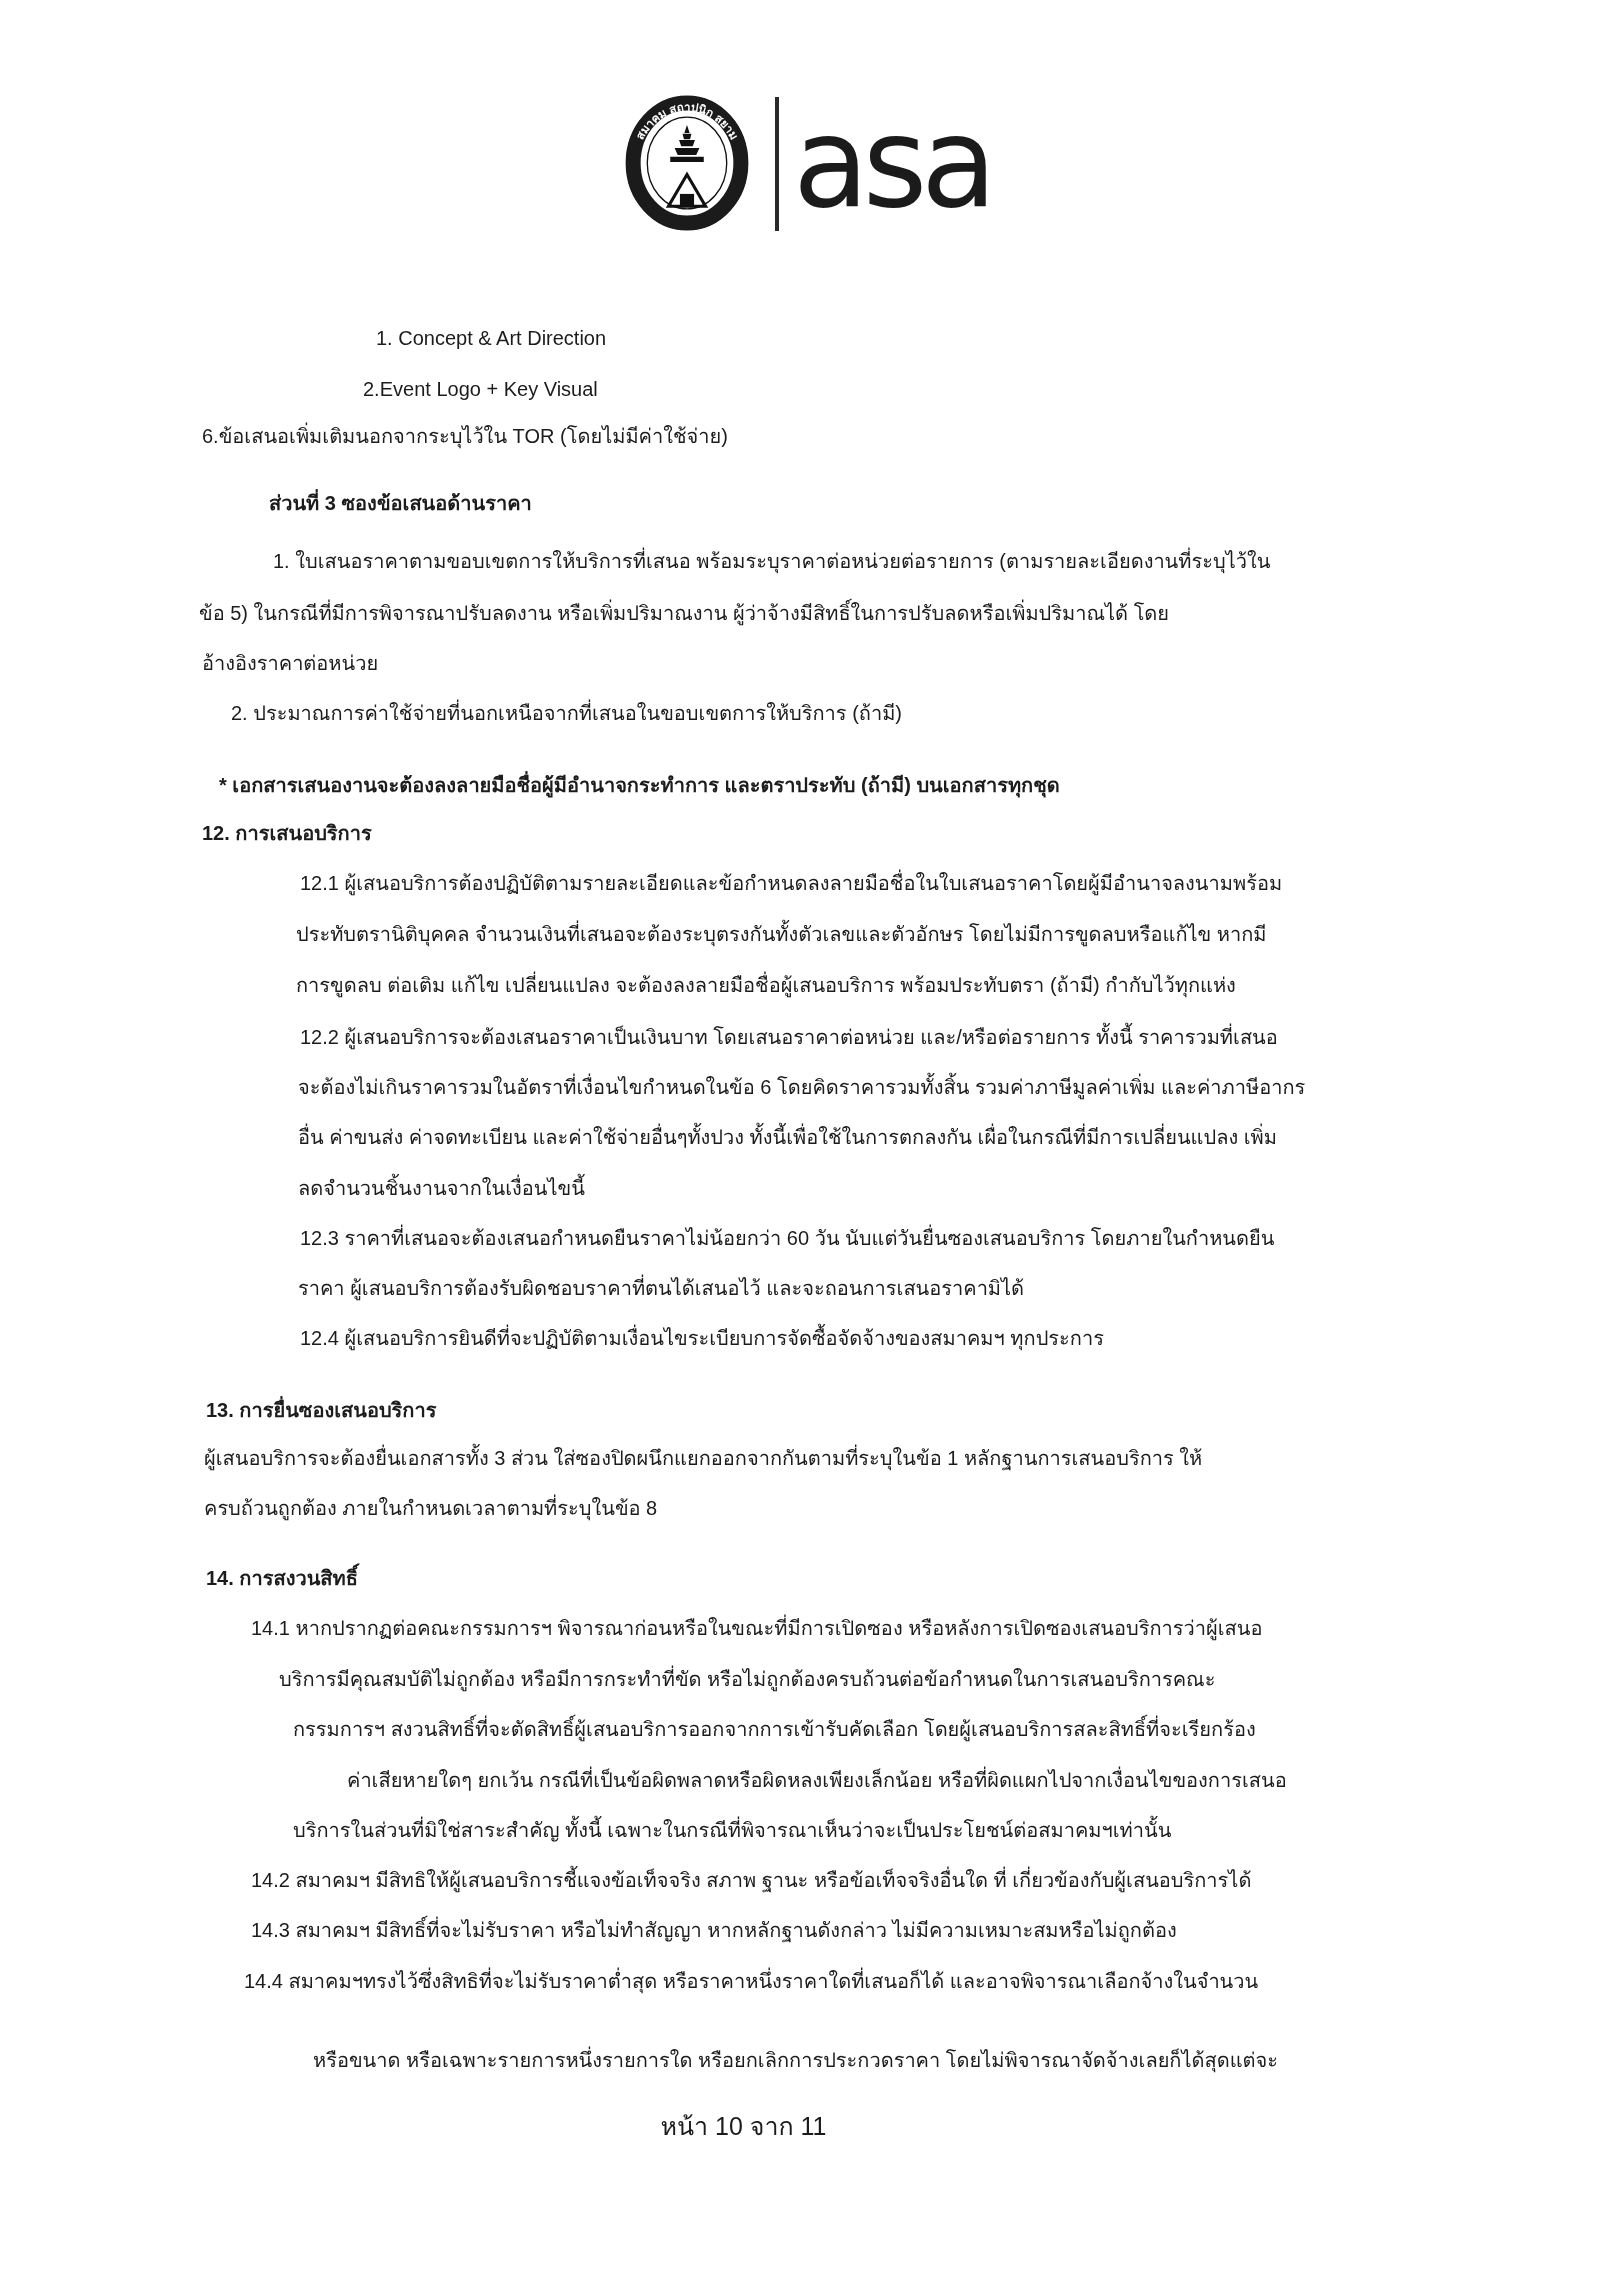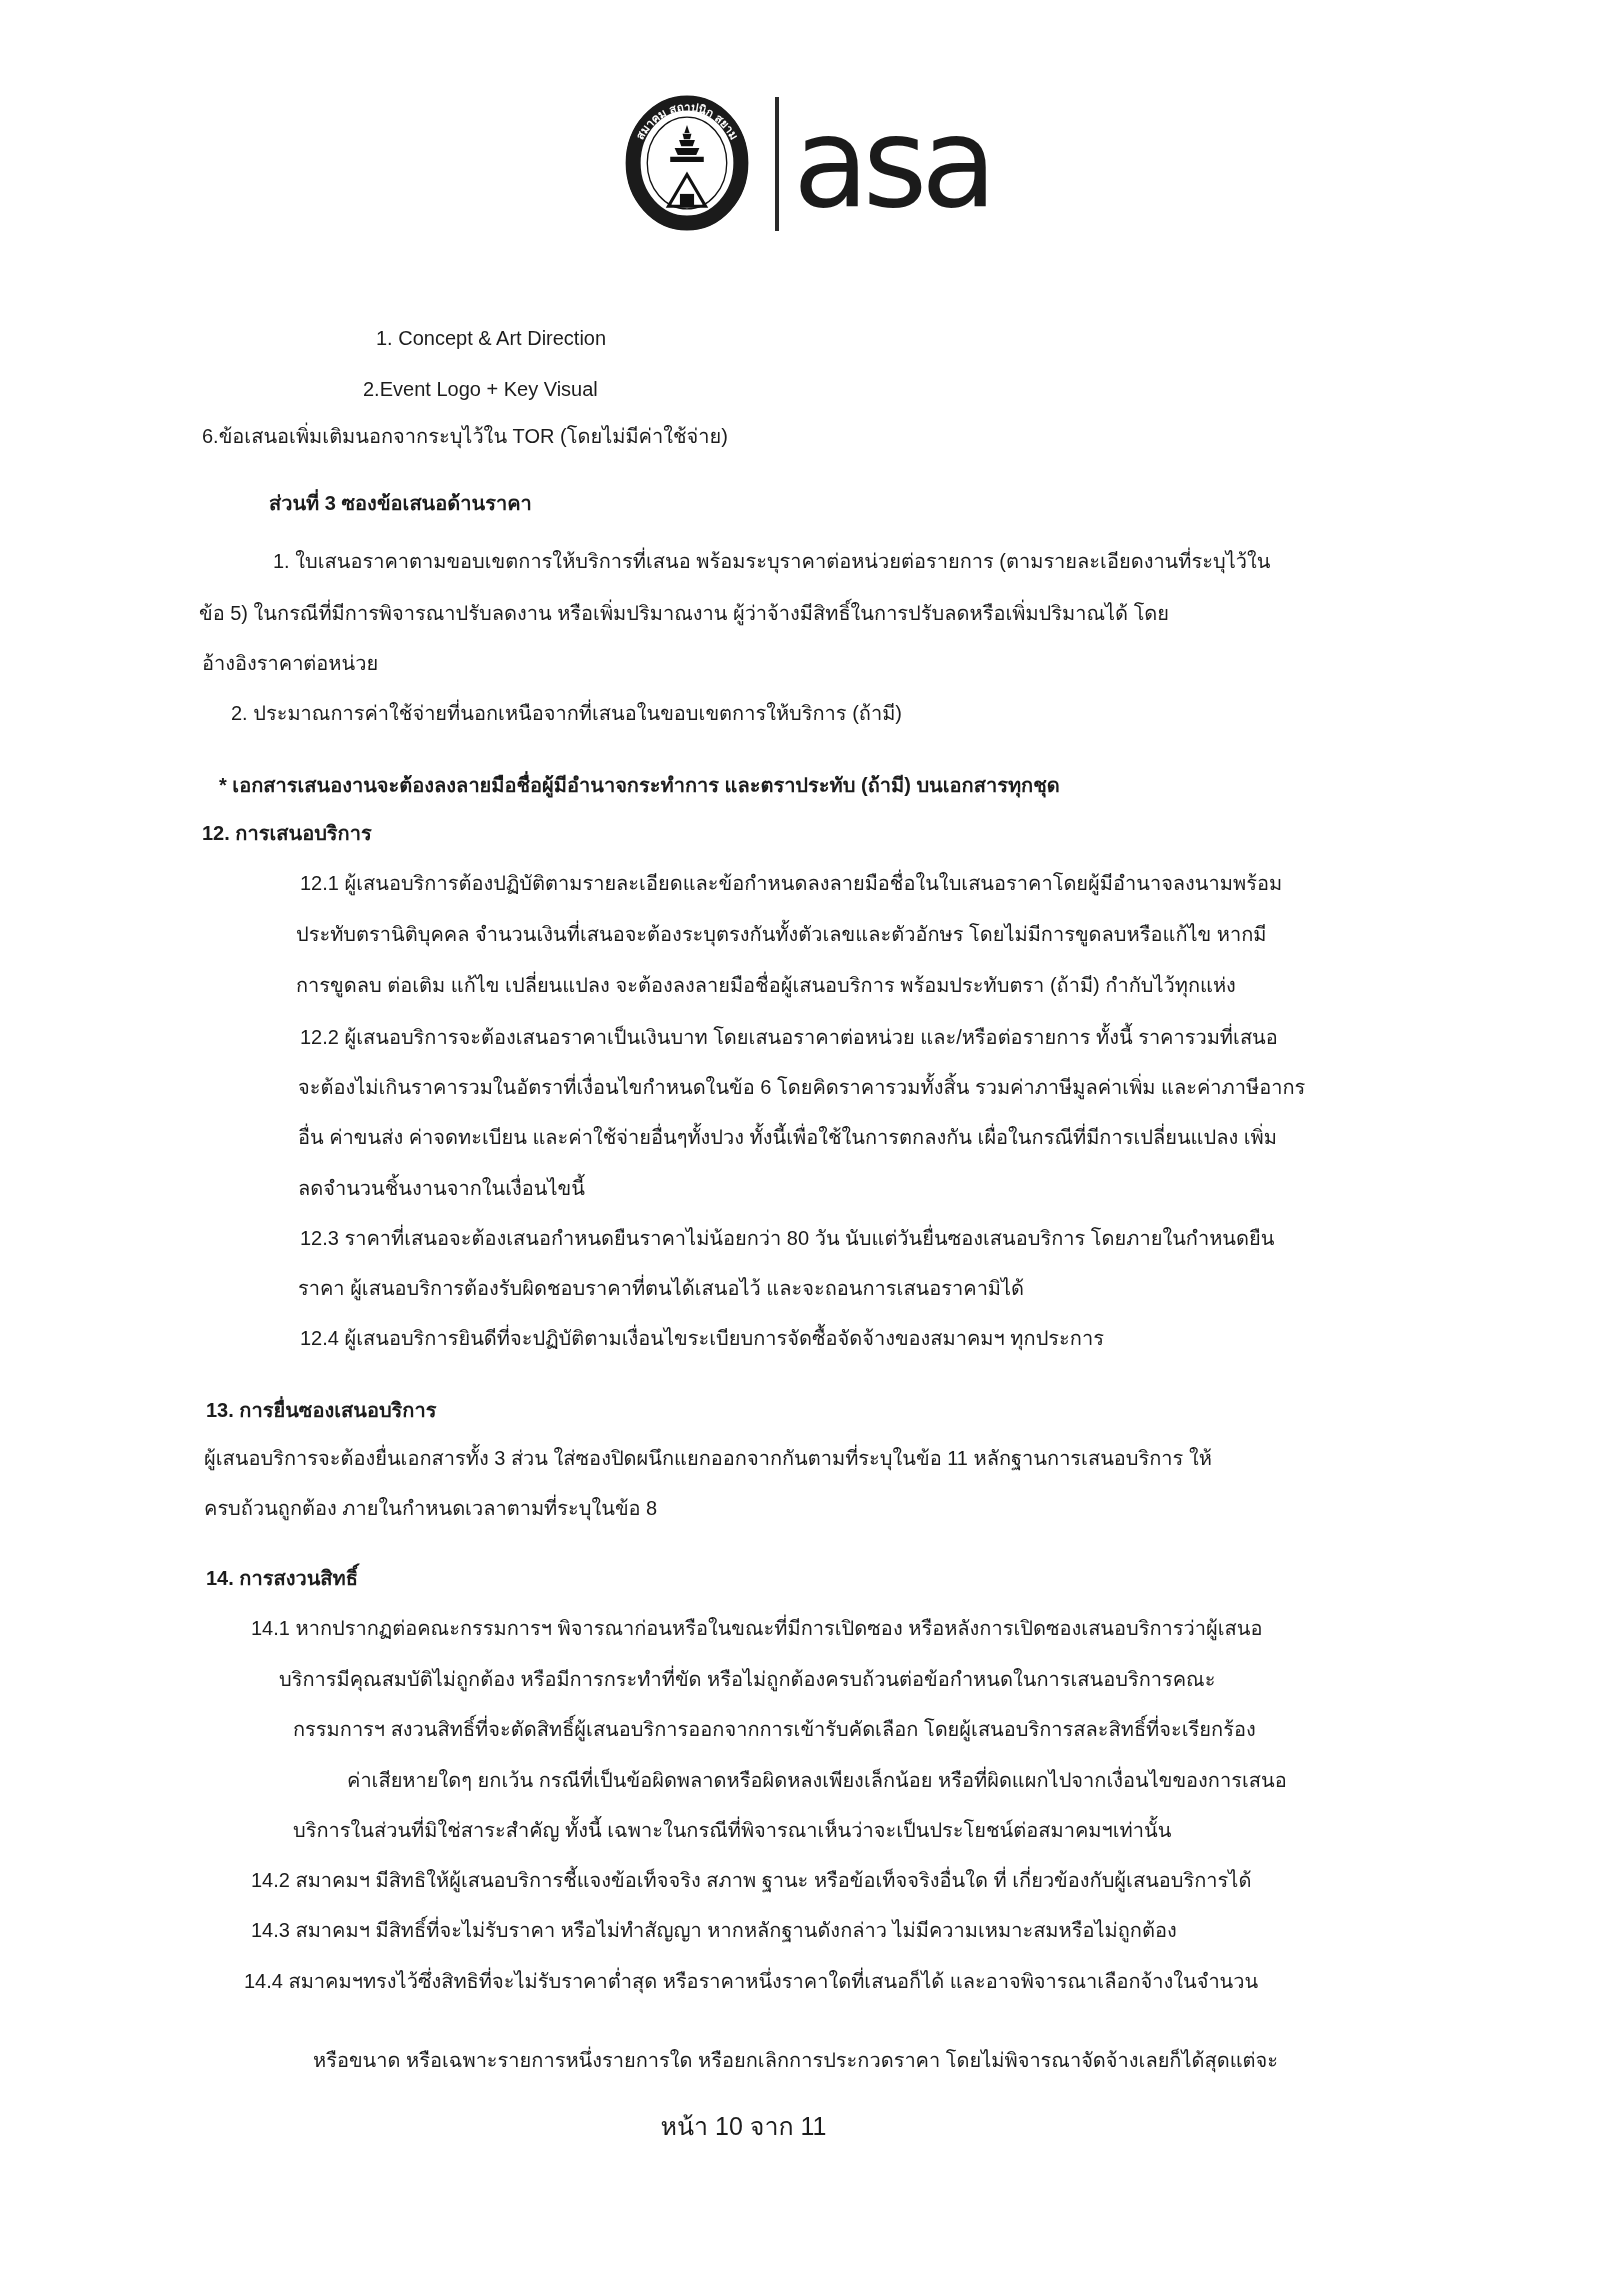--- a/index.html
+++ b/index.html
@@ -80,25 +80,25 @@
       <div class="tline" style="left: 231px; top: 695px;">2. ประมาณการค่าใช้จ่ายที่นอกเหนือจากที่เสนอในขอบเขตการให้บริการ (ถ้ามี)</div>
       <div class="tline bold" style="left: 219px; top: 767px;">* เอกสารเสนองานจะต้องลงลายมือชื่อผู้มีอำนาจกระทำการ และตราประทับ (ถ้ามี) บนเอกสารทุกชุด</div>
       <div class="tline bold" style="left: 202px; top: 815px;">12. การเสนอบริการ</div>
       <div class="tline" style="left: 300px; top: 865px;">12.1 ผู้เสนอบริการต้องปฏิบัติตามรายละเอียดและข้อกำหนดลงลายมือชื่อในใบเสนอราคาโดยผู้มีอำนาจลงนามพร้อม</div>
       <div class="tline" style="left: 296px; top: 916px;">ประทับตรานิติบุคคล จำนวนเงินที่เสนอจะต้องระบุตรงกันทั้งตัวเลขและตัวอักษร โดยไม่มีการขูดลบหรือแก้ไข หากมี</div>
       <div class="tline" style="left: 296px; top: 967px;">การขูดลบ ต่อเติม แก้ไข เปลี่ยนแปลง จะต้องลงลายมือชื่อผู้เสนอบริการ พร้อมประทับตรา (ถ้ามี) กำกับไว้ทุกแห่ง</div>
       <div class="tline" style="left: 300px; top: 1019px;">12.2 ผู้เสนอบริการจะต้องเสนอราคาเป็นเงินบาท โดยเสนอราคาต่อหน่วย และ/หรือต่อรายการ ทั้งนี้ ราคารวมที่เสนอ</div>
       <div class="tline" style="left: 298px; top: 1069px;">จะต้องไม่เกินราคารวมในอัตราที่เงื่อนไขกำหนดในข้อ 6 โดยคิดราคารวมทั้งสิ้น รวมค่าภาษีมูลค่าเพิ่ม และค่าภาษีอากร</div>
       <div class="tline" style="left: 298px; top: 1119px; text-align: center;">อื่น ค่าขนส่ง ค่าจดทะเบียน และค่าใช้จ่ายอื่นๆทั้งปวง ทั้งนี้เพื่อใช้ในการตกลงกัน เผื่อในกรณีที่มีการเปลี่ยนแปลง เพิ่ม</div>
       <div class="tline" style="left: 298px; top: 1170px;">ลดจำนวนชิ้นงานจากในเงื่อนไขนี้</div>
-      <div class="tline" style="left: 300px; top: 1220px;">12.3 ราคาที่เสนอจะต้องเสนอกำหนดยืนราคาไม่น้อยกว่า 80 วัน นับแต่วันยื่นซองเสนอบริการ โดยภายในกำหนดยืน</div>
+      <div class="tline" style="left: 300px; top: 1220px;">12.3 ราคาที่เสนอจะต้องเสนอกำหนดยืนราคาไม่น้อยกว่า 60 วัน นับแต่วันยื่นซองเสนอบริการ โดยภายในกำหนดยืน</div>
       <div class="tline" style="left: 298px; top: 1270px;">ราคา ผู้เสนอบริการต้องรับผิดชอบราคาที่ตนได้เสนอไว้ และจะถอนการเสนอราคามิได้</div>
       <div class="tline" style="left: 300px; top: 1320px;">12.4 ผู้เสนอบริการยินดีที่จะปฏิบัติตามเงื่อนไขระเบียบการจัดซื้อจัดจ้างของสมาคมฯ ทุกประการ</div>
       <div class="tline bold" style="left: 206px; top: 1392px;">13. การยื่นซองเสนอบริการ</div>
-      <div class="tline" style="left: 204px; top: 1440px;">ผู้เสนอบริการจะต้องยื่นเอกสารทั้ง 3 ส่วน ใส่ซองปิดผนึกแยกออกจากกันตามที่ระบุในข้อ 11 หลักฐานการเสนอบริการ ให้</div>
+      <div class="tline" style="left: 204px; top: 1440px;">ผู้เสนอบริการจะต้องยื่นเอกสารทั้ง 3 ส่วน ใส่ซองปิดผนึกแยกออกจากกันตามที่ระบุในข้อ 1 หลักฐานการเสนอบริการ ให้</div>
       <div class="tline" style="left: 204px; top: 1490px;">ครบถ้วนถูกต้อง ภายในกำหนดเวลาตามที่ระบุในข้อ 8</div>
       <div class="tline bold" style="left: 206px; top: 1560px;">14. การสงวนสิทธิ์</div>
       <div class="tline" style="left: 251px; top: 1610px;">14.1  หากปรากฏต่อคณะกรรมการฯ พิจารณาก่อนหรือในขณะที่มีการเปิดซอง หรือหลังการเปิดซองเสนอบริการว่าผู้เสนอ</div>
       <div class="tline" style="left: 279px; top: 1661px;">บริการมีคุณสมบัติไม่ถูกต้อง หรือมีการกระทำที่ขัด หรือไม่ถูกต้องครบถ้วนต่อข้อกำหนดในการเสนอบริการคณะ</div>
       <div class="tline" style="left: 293px; top: 1711px;">กรรมการฯ สงวนสิทธิ์ที่จะตัดสิทธิ์ผู้เสนอบริการออกจากการเข้ารับคัดเลือก โดยผู้เสนอบริการสละสิทธิ์ที่จะเรียกร้อง</div>
       <div class="tline" style="left: 310px; top: 1762px; margin-left: 37px;">ค่าเสียหายใดๆ ยกเว้น กรณีที่เป็นข้อผิดพลาดหรือผิดหลงเพียงเล็กน้อย หรือที่ผิดแผกไปจากเงื่อนไขของการเสนอ</div>
       <div class="tline" style="left: 293px; top: 1812px;">บริการในส่วนที่มิใช่สาระสำคัญ ทั้งนี้ เฉพาะในกรณีที่พิจารณาเห็นว่าจะเป็นประโยชน์ต่อสมาคมฯเท่านั้น</div>
       <div class="tline" style="left: 251px; top: 1862px;">14.2  สมาคมฯ มีสิทธิให้ผู้เสนอบริการชี้แจงข้อเท็จจริง สภาพ ฐานะ หรือข้อเท็จจริงอื่นใด ที่ เกี่ยวข้องกับผู้เสนอบริการได้</div>
       <div class="tline" style="left: 251px; top: 1912px;">14.3  สมาคมฯ มีสิทธิ์ที่จะไม่รับราคา หรือไม่ทำสัญญา หากหลักฐานดังกล่าว ไม่มีความเหมาะสมหรือไม่ถูกต้อง</div>
       <div class="tline" style="left: 244px; top: 1963px;">14.4 สมาคมฯทรงไว้ซึ่งสิทธิที่จะไม่รับราคาต่ำสุด หรือราคาหนึ่งราคาใดที่เสนอก็ได้ และอาจพิจารณาเลือกจ้างในจำนวน</div>

